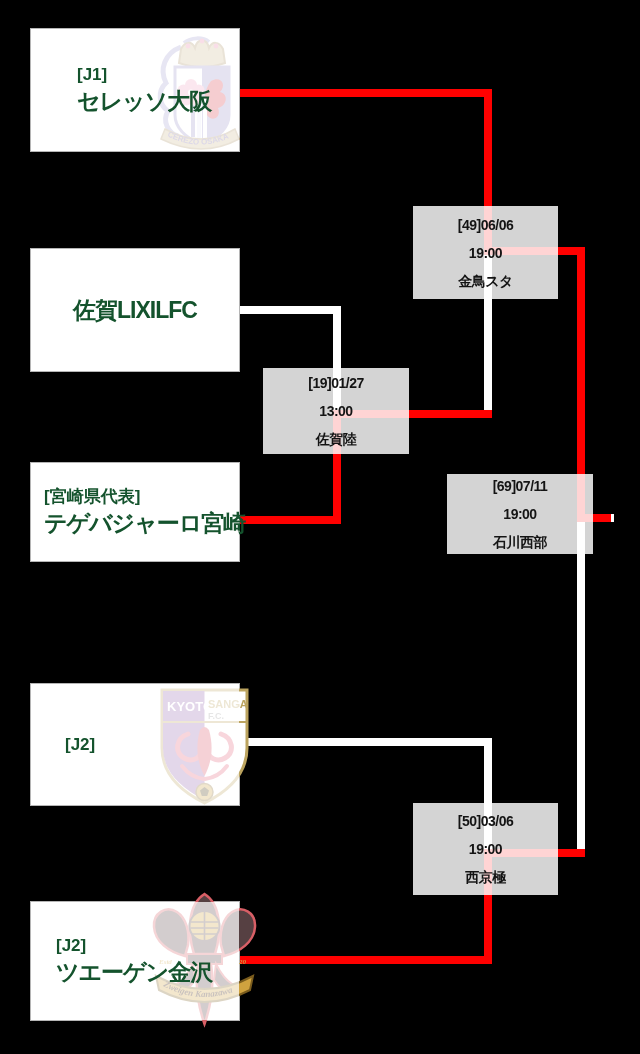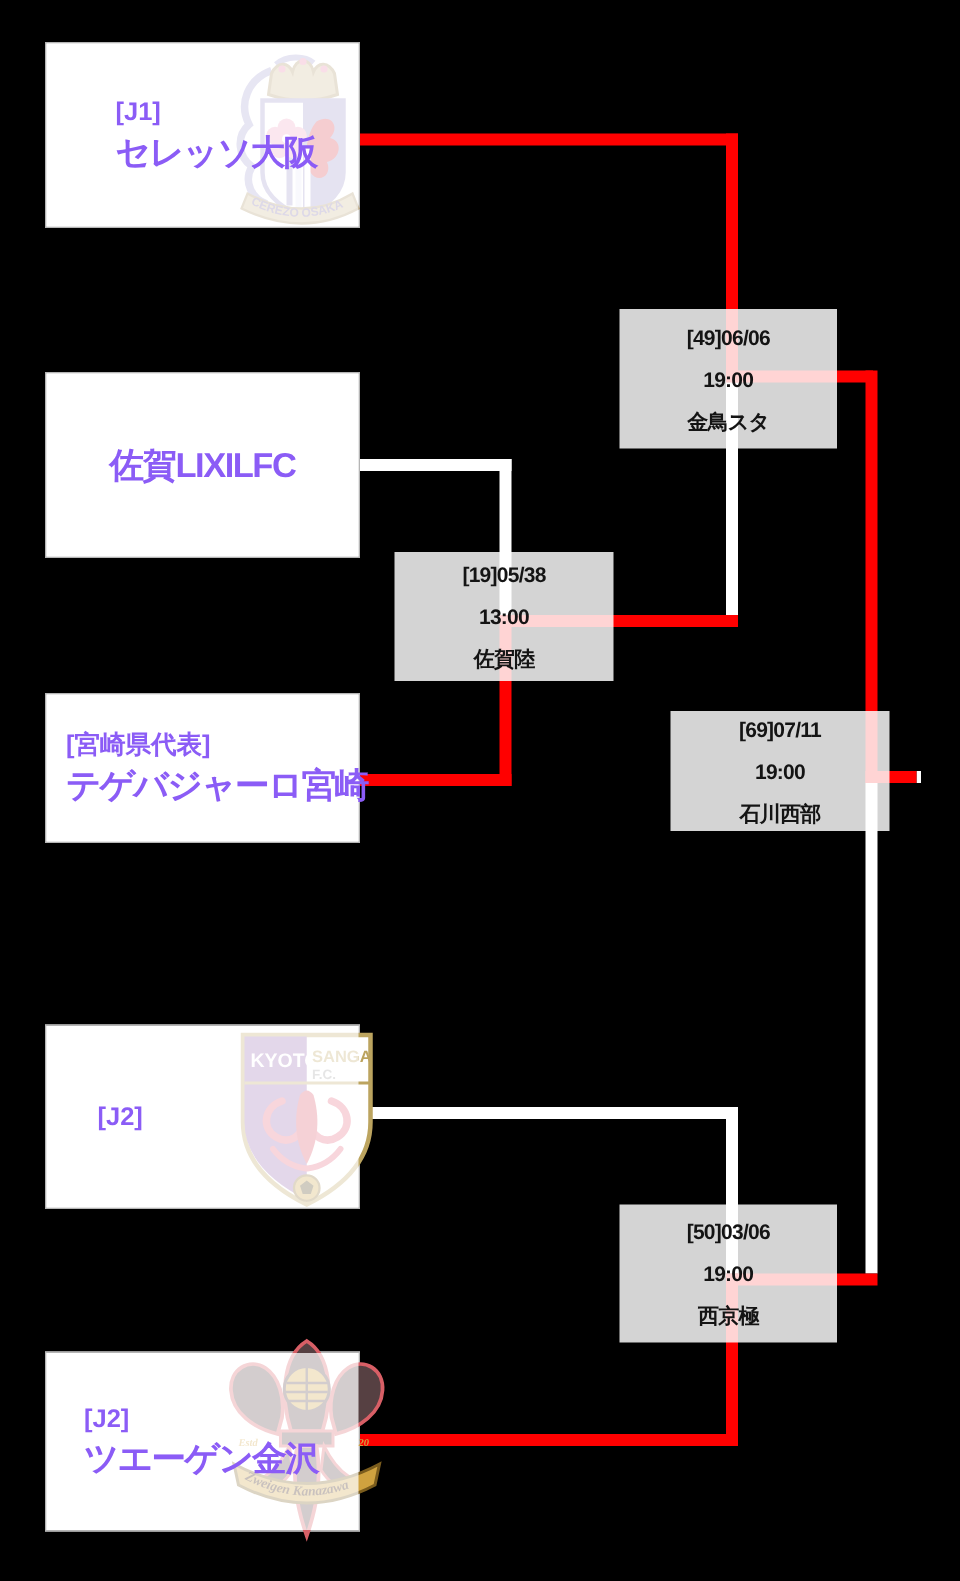--- a/index.html
+++ b/index.html
@@ -12,21 +12,21 @@
   .line.white{background:#ffffff;}
 
   .team-box{
     position:absolute;width:210px;background:#ffffff;border:1px solid #b5b5b5;
     box-sizing:border-box;z-index:2;
   }
   .crest{position:absolute;z-index:3;overflow:visible;}
   .fade{position:absolute;inset:0;background:rgba(255,255,255,0.74);z-index:4;}
   .tlabels{
     position:absolute;inset:0;z-index:5;display:flex;flex-direction:column;
-    justify-content:center;color:#8b5cf6;
+    justify-content:center;color:#14532d;
   }
   .tier{font-size:17px;line-height:22px;letter-spacing:0px;}
   .tname{font-size:23px;line-height:30px;letter-spacing:-1px;white-space:nowrap;}
 
   .match-box{
     position:absolute;background:rgba(255,255,255,0.83);z-index:2;
     display:flex;flex-direction:column;justify-content:center;align-items:center;
     color:#141414;text-align:center;
   }
   .match-box div{font-size:14px;line-height:28px;letter-spacing:-0.5px;white-space:nowrap;}
@@ -151,21 +151,21 @@
       </text>
     </svg>
     <div class="fade"></div>
     <div class="tlabels" style="padding-left:25px">
       <div class="tier">[J2]</div>
       <div class="tname">ツエーゲン金沢</div>
     </div>
   </div>
 
   <div class="match-box" style="left:263px;top:368px;width:146px;height:86px">
-    <div>[19]05/38</div>
+    <div>[19]01/27</div>
     <div>13:00</div>
     <div>佐賀陸</div>
   </div>
 
   <div class="match-box" style="left:413px;top:206px;width:145px;height:93px">
     <div>[49]06/06</div>
     <div>19:00</div>
     <div>金鳥スタ</div>
   </div>
 

